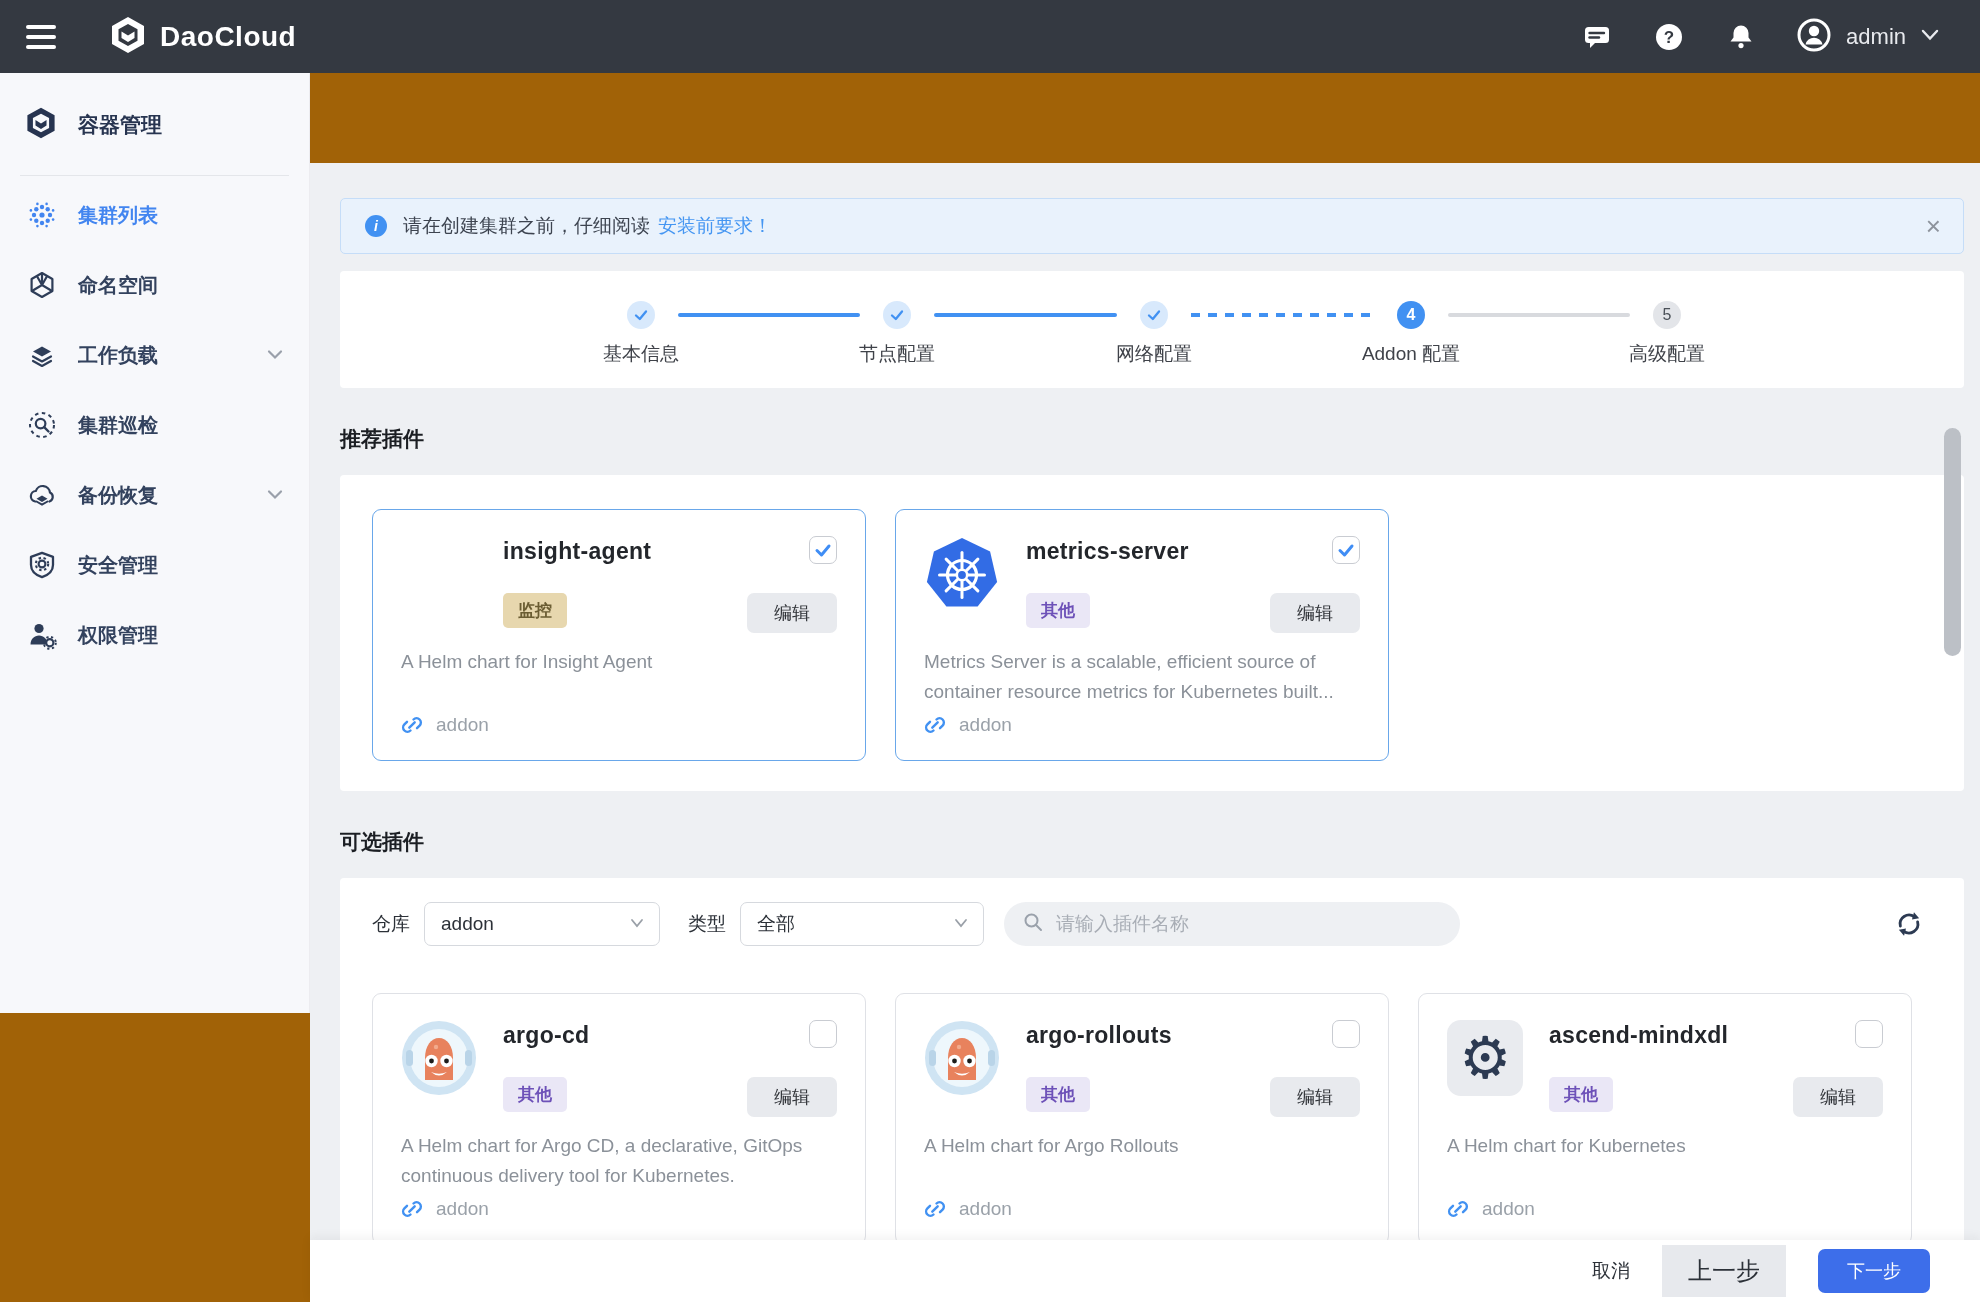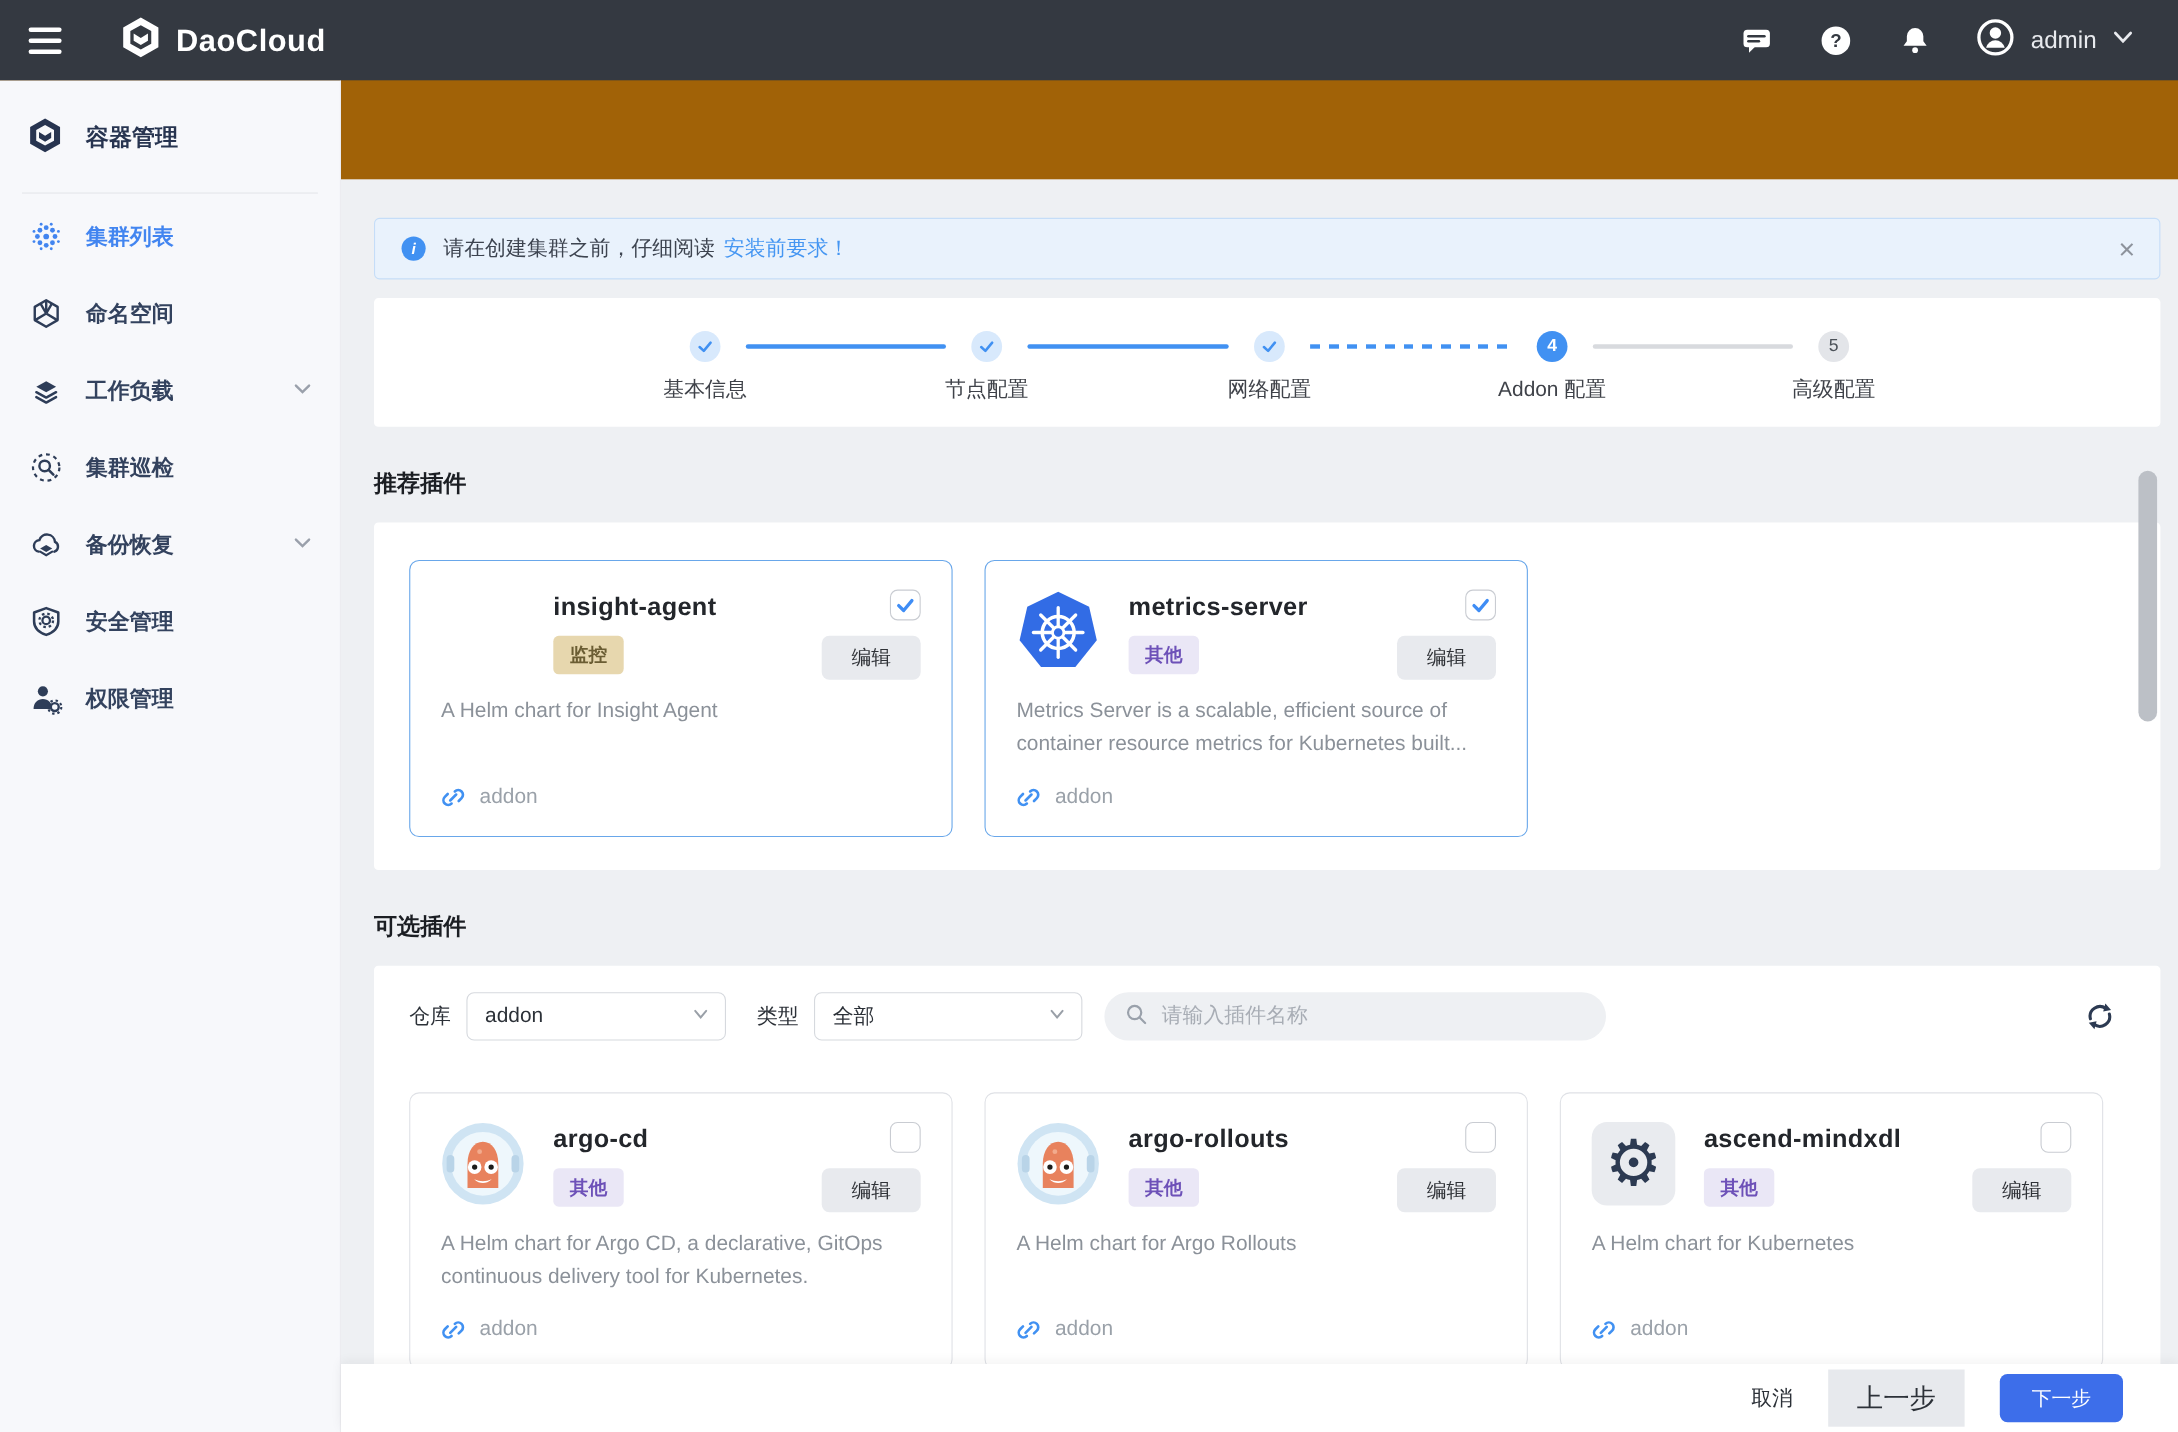--- a/index.html
+++ b/index.html
@@ -14,21 +14,21 @@
                justify-content:center; gap:6px; cursor:pointer; }
   .hamburger span { display:block; width:30px; height:4px; border-radius:2px; background:#fff; }
   .brand { display:flex; align-items:center; gap:12px; margin-left:48px; }
   .brand-text { color:#fff; font-size:28px; font-weight:700; letter-spacing:.5px; }
   .topbar-right { margin-left:auto; display:flex; align-items:center; gap:38px; padding-right:40px; }
   .top-icon { width:34px; height:34px; display:flex; align-items:center; justify-content:center; cursor:pointer; }
   .admin-wrap { display:flex; align-items:center; gap:14px; cursor:pointer; }
   .admin-name { color:#e8eaee; font-size:22px; }
 
   
-  .sidebar { position:absolute; top:73px; left:0; width:310px; height:1229px; background:#f7f8fb;
+  .sidebar { position:absolute; top:73px; left:0; width:310px; height:940px; background:#f7f8fb;
              border-right:1px solid #ececf0; z-index:20; }
   .side-section { display:flex; align-items:center; gap:20px; height:72px; padding:0 0 0 24px; margin-top:16px; cursor:pointer; }
   .side-section .label { font-size:21px; font-weight:700; color:#273450; }
   .side-divider { height:1px; background:#e4e6ea; margin:14px 20px 4px 20px; }
   .side-item { display:flex; align-items:center; gap:20px; height:70px; padding-left:26px; padding-right:24px;
                color:#33425e; font-size:20px; font-weight:600; cursor:pointer; }
   .side-item .icn { width:32px; height:32px; display:flex; align-items:center; justify-content:center; color:#2e3d58; }
   .side-item.active { color:#4285f0; }
   .side-item.active .icn { color:#4285f0; }
   .side-item .chev { margin-left:auto; }
@@ -73,21 +73,21 @@
 
   .card { width:494px; height:252px; background:#fff; border:1px solid #dfe1e6; border-radius:9px;
           position:relative; padding:26px 28px; cursor:pointer; }
   .card.selected { border:1px solid #69a7ea; }
   .card-header { display:flex; position:relative; }
   .icon-box { width:76px; height:76px; flex:0 0 76px; }
   .icon-box.gear-bg { background:#e9ebef; border-radius:14px; display:flex; align-items:center; justify-content:center; }
   .gear-glyph { font-size:58px; color:#2c3a52; line-height:1; }
   .head-right { flex:1; margin-left:26px; }
   .card-title { font-size:23px; font-weight:700; color:#23262b; letter-spacing:.3px; margin-top:2px; }
-  .tag-row { margin-top:13px; position:relative; height:38px; }
+  .tag-row { margin-top:28px; position:relative; height:38px; }
   .tag { display:inline-block; padding:6px 15px; border-radius:5px; font-size:17px; font-weight:600; }
   .tag.monitor { background:#e7d7ae; color:#6b5d33; }
   .tag.other { background:#eae7f6; color:#6d51b8; }
   .edit-btn { position:absolute; right:0; top:0; background:#e8eaee; border:none; border-radius:7px;
               padding:8px 27px; font-size:18px; color:#2f3237; cursor:pointer; font-family:inherit; }
   .card-desc { margin-top:16px; font-size:19px; line-height:30px; color:#8b9199; }
   .card-footer { position:absolute; left:28px; bottom:24px; display:flex; align-items:center; gap:13px; cursor:pointer; }
   .card-footer .link-label { font-size:19px; color:#9aa1a9; }
   .checkbox { position:absolute; right:0; top:0; width:28px; height:28px; border:1px solid #c9ccd2;
               border-radius:7px; background:#fff; display:flex; align-items:center; justify-content:center; cursor:pointer; }

